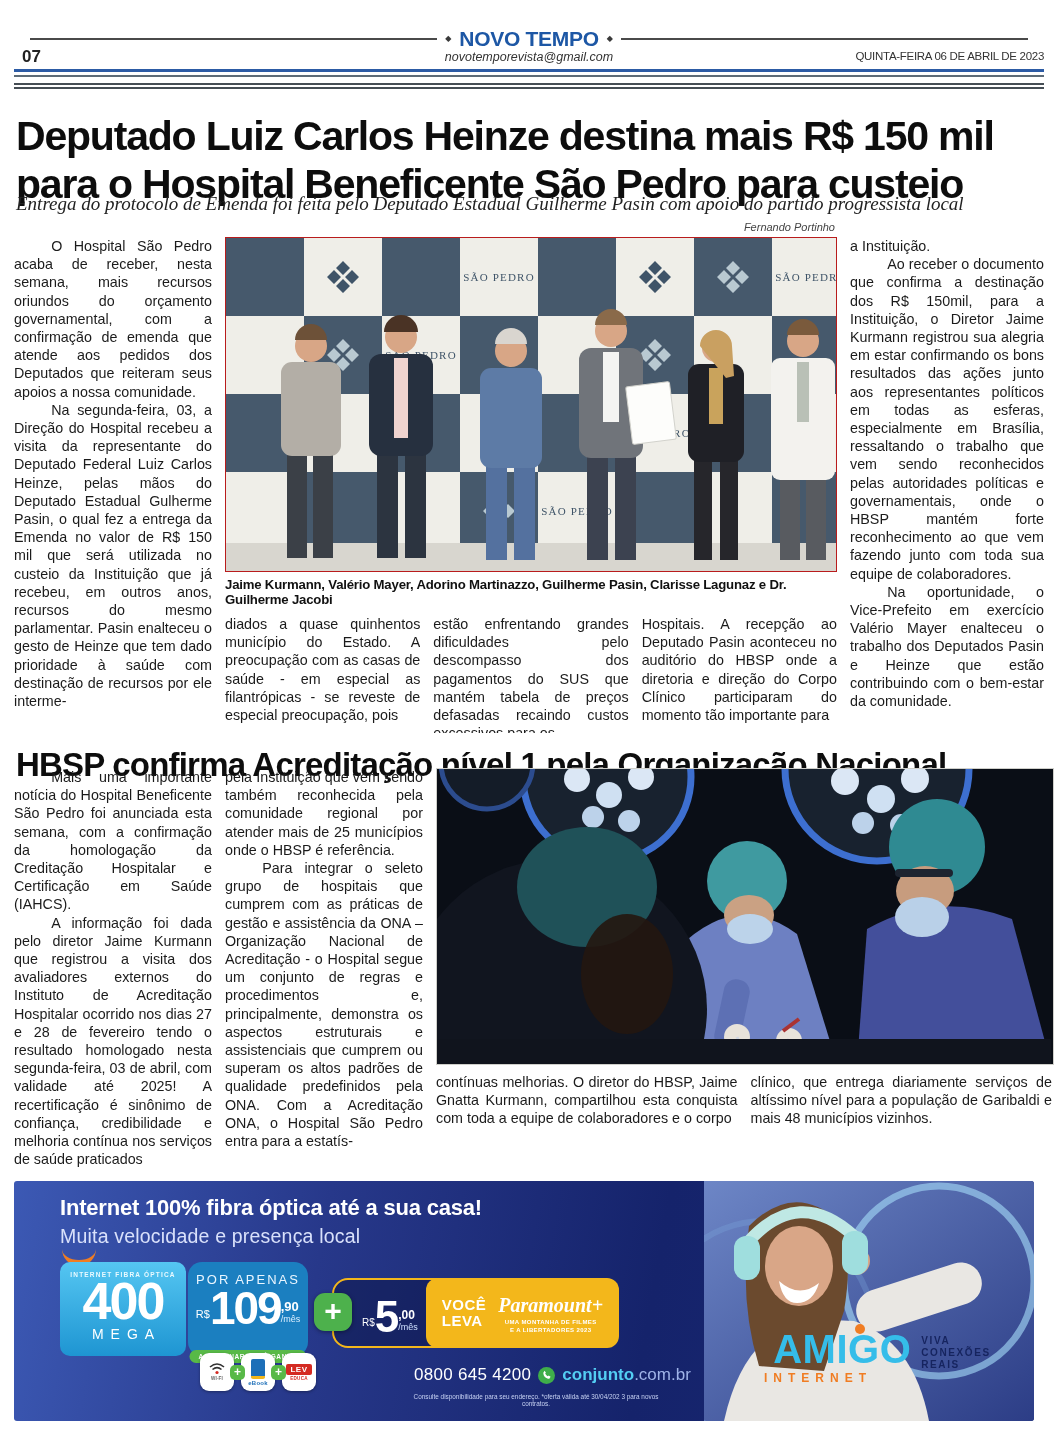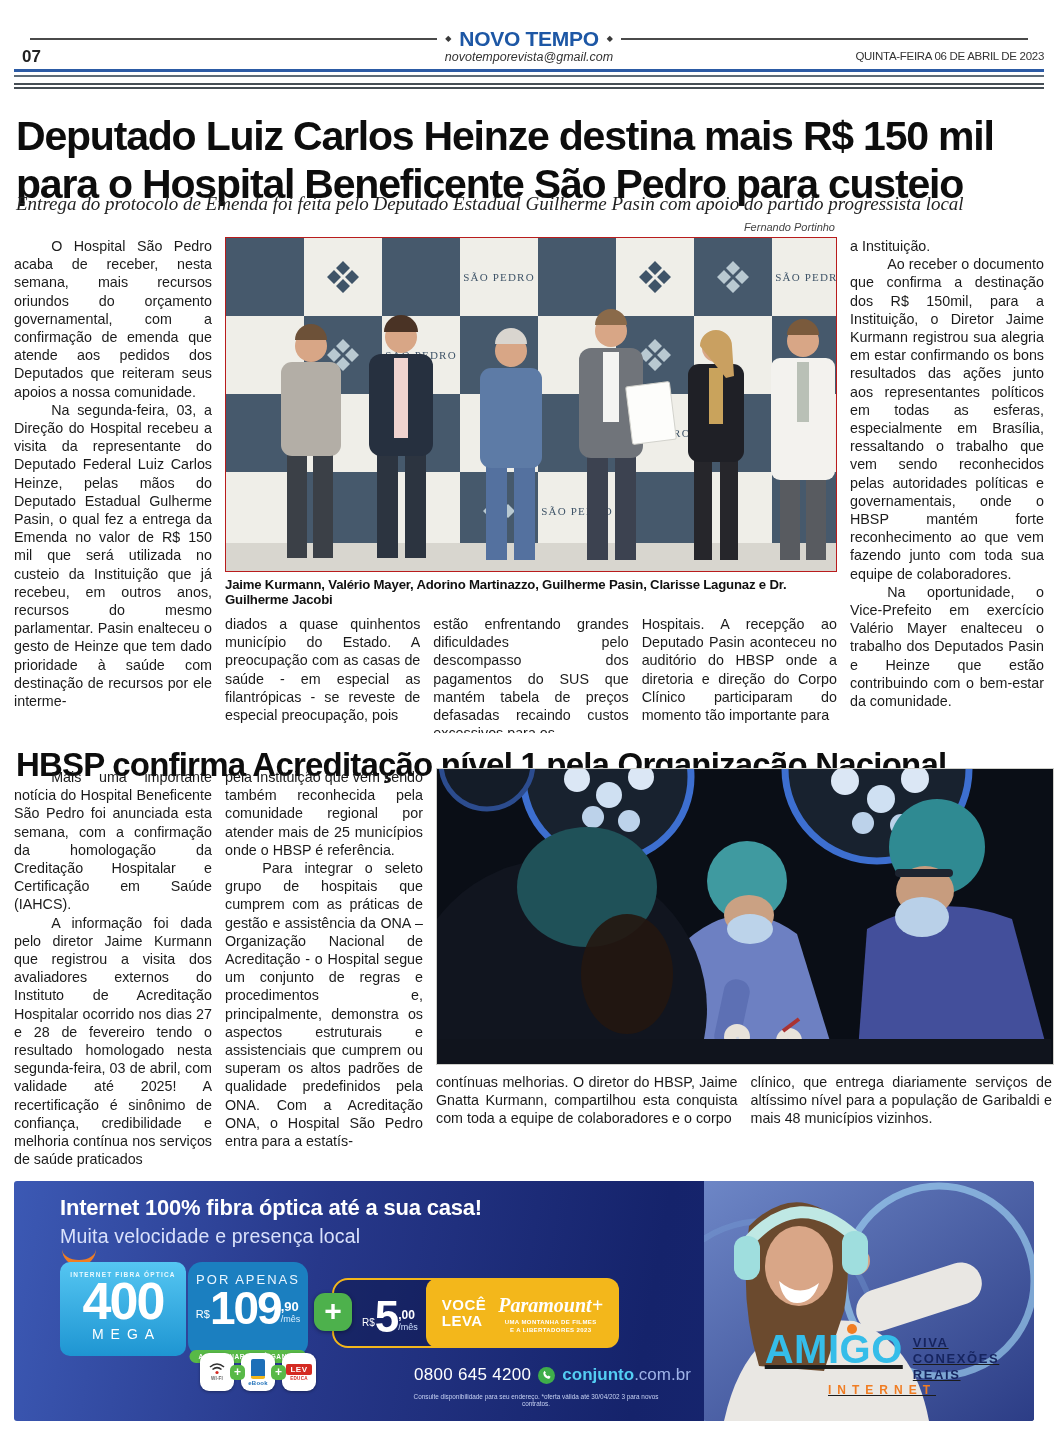--- a/index.html
+++ b/index.html
@@ -96,26 +96,26 @@
   .voce-leva{display:flex;flex-direction:column;color:#fff;font-weight:bold;font-size:15px;line-height:1.05;
              letter-spacing:0.5px;}
   .par-logo{font-family:"Liberation Serif",serif;font-style:italic;font-weight:bold;font-size:20px;color:#fff;}
   .par-tag{font-size:6px;font-weight:bold;color:#fff;letter-spacing:0.4px;margin-top:2px;text-align:center;}
   .contact-row{position:absolute;left:400px;top:184px;display:flex;align-items:center;gap:7px;}
   .phone{font-size:17px;font-weight:normal;color:#fff;letter-spacing:0.3px;}
   .wa-icon{width:17px;height:17px;}
   .site-bold{font-size:17px;font-weight:bold;color:#53cdf3;}
   .site-rest{font-size:17px;color:#9fb3e8;}
   .disclaimer{position:absolute;left:392px;top:212px;width:260px;text-align:center;font-size:6.4px;color:#c7d2f3;}
-  .amigo{position:absolute;right:34px;top:148px;width:236px;text-align:center;text-decoration:underline;}
+  .amigo{position:absolute;right:34px;top:148px;width:236px;}
   .amigo-top{display:flex;align-items:flex-start;justify-content:center;gap:10px;}
   .amigo-word{position:relative;font-size:40px;font-weight:bold;color:#35bde9;letter-spacing:0.5px;line-height:1;}
   .amigo-dot{position:absolute;right:46px;top:-5px;width:10px;height:10px;border-radius:50%;background:#f07d23;}
   .amigo-tag{display:flex;flex-direction:column;align-items:flex-start;gap:1px;margin-top:6px;}
-  .amigo-tag span{font-size:13px;font-weight:bold;letter-spacing:1.6px;color:#16245f;}
+  .amigo-tag span{font-size:10px;font-weight:bold;letter-spacing:1.6px;color:#16245f;}
   .amigo-sub{font-size:12px;font-weight:bold;color:#f07d23;letter-spacing:6px;margin-top:1px;}
 </style>
 </head>
 <body>
 
 <div class="page">
 
   <div class="mast-row">
     <div class="mast-line"></div>
     <span class="mast-bullet">◆</span>

